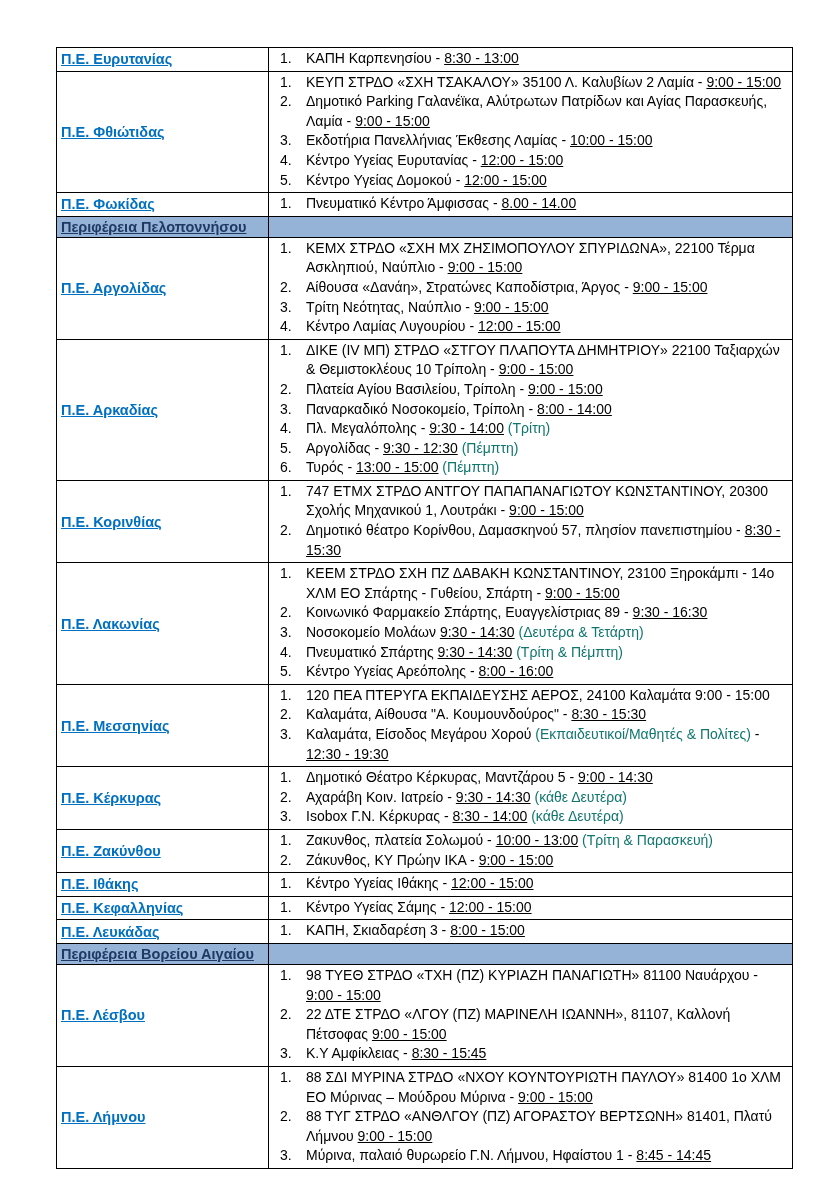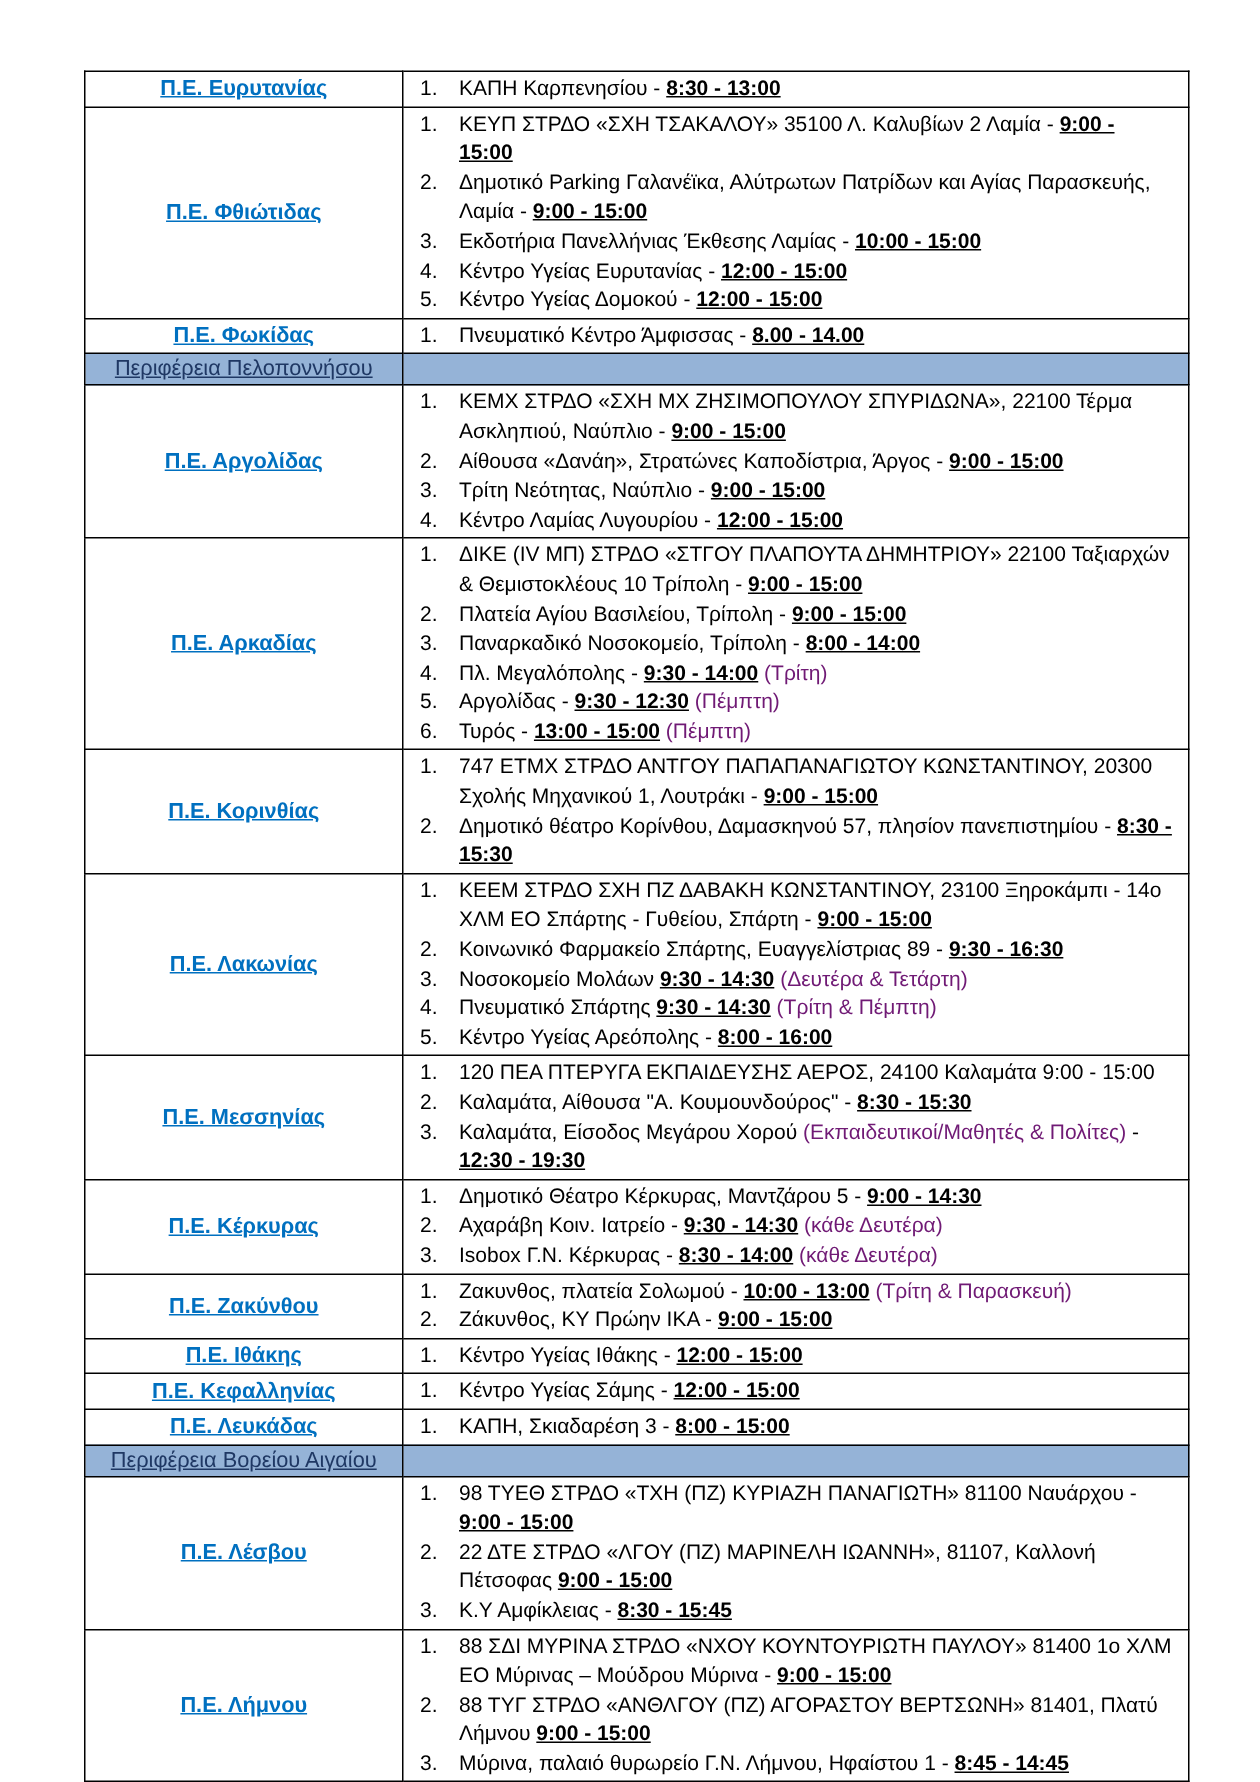--- a/index.html
+++ b/index.html
@@ -13,40 +13,40 @@
   .page { position: relative; width: 840px; height: 1188px; overflow: hidden; }
   table.schedule {
     position: absolute; left: 56px; top: 47px;
     width: 737px;
     border-collapse: collapse;
     table-layout: fixed;
   }
   td { border: 1px solid #000; }
   .region-cell {
     width: 212px;
-    text-align: center;
+    text-align: left;
     vertical-align: middle;
     padding: 1px 4px;
   }
   .region-link {
     color: #0070C0;
     font-weight: bold;
     font-size: 14.5px;
     text-decoration: underline;
     cursor: pointer;
     white-space: nowrap;
   }
   tr.section-row td {
     background: #95B3D7;
     height: 21px;
     padding: 0 4px;
   }
   .section-title {
     color: #1F3864;
-    font-weight: normal;
+    font-weight: bold;
     font-size: 14.5px;
     text-decoration: underline;
     white-space: nowrap;
   }
   .items-cell {
     vertical-align: middle;
     padding: 1px 10px 2px 0;
   }
   ol.loc-list {
     margin: 0; padding: 0;
@@ -58,22 +58,22 @@
     position: relative;
     padding-left: 37px;
     font-size: 14px;
     line-height: 19.6px;
   }
   ol.loc-list li::before {
     content: counter(item) ".";
     position: absolute;
     left: 11px;
   }
-  .seg-time { text-decoration: underline; font-weight: bold; }
-  .seg-red { color: #701a75; }
+  .seg-time { text-decoration: underline; }
+  .seg-red { color: #0f766e; }
 </style>
 </head>
 <body>
 
 <div class="page">
   <table class="schedule">
     <tbody>
         <tr class="region-row">
           <td class="region-cell"><span class="region-link">Π.Ε. Ευρυτανίας</span></td>
           <td class="items-cell">

